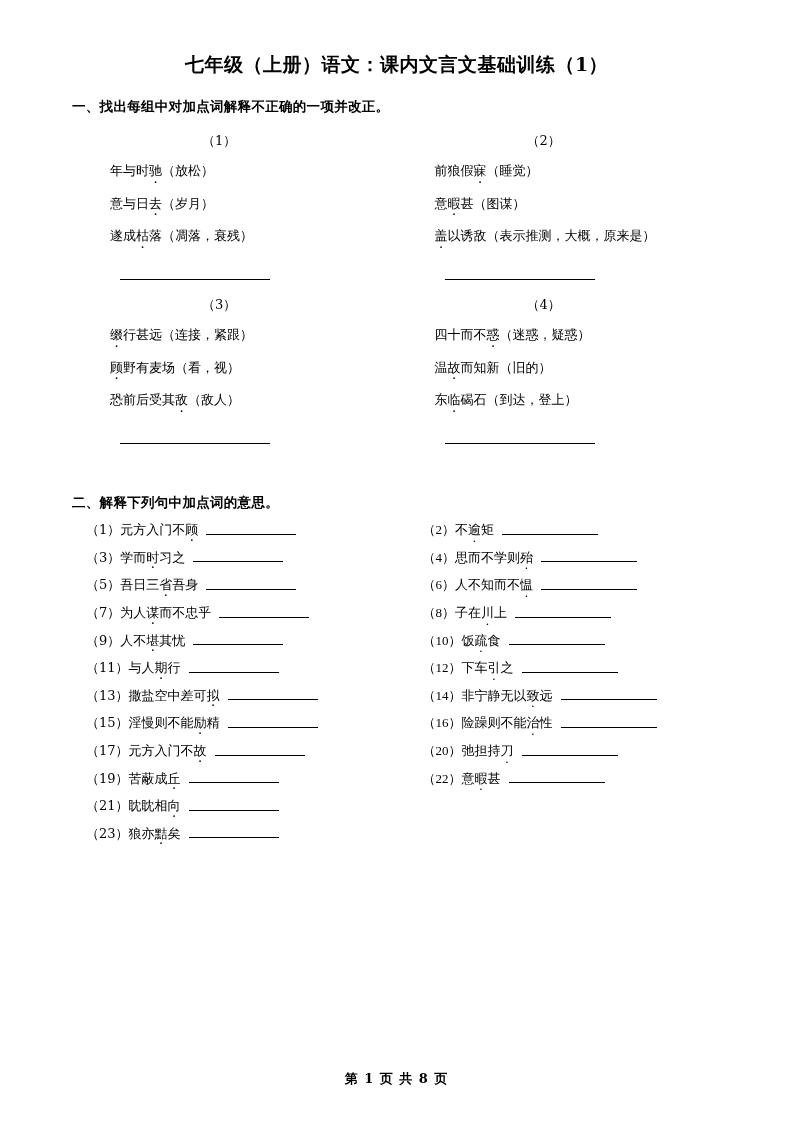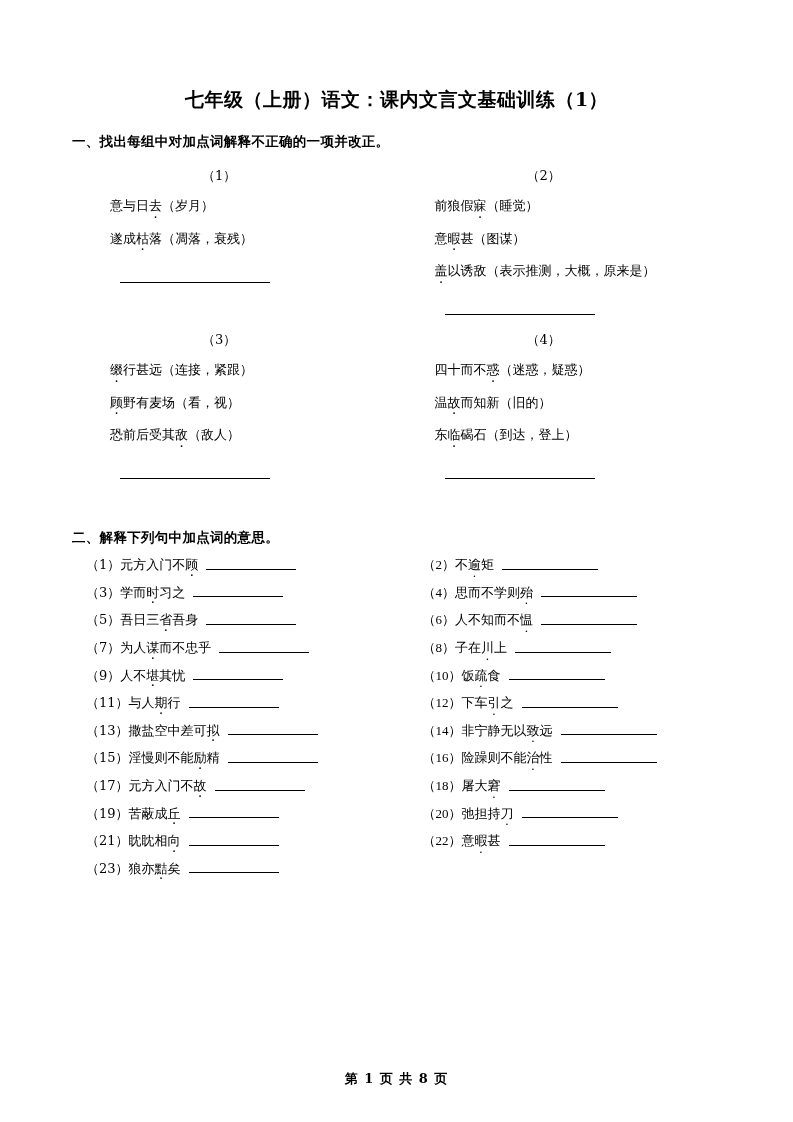--- a/index.html
+++ b/index.html
@@ -14,21 +14,21 @@
     color: #000000;
     position: relative;
     overflow: hidden;
   }
   .page {
     position: absolute;
     left: 0; top: 0;
     width: 793px;
     height: 1122px;
     box-sizing: border-box;
-    padding: 87px 72px 40px 72px;
+    padding: 52px 72px 40px 72px;
   }
   .doc-title {
     text-align: center;
     font-size: 19px;
     font-weight: bold;
     letter-spacing: 0.5px;
     margin: 0 0 20px 0;
     font-family: "DejaVu Serif", "Liberation Serif", serif;
   }
   .section-heading {
@@ -132,20 +132,21 @@
 
 <div class="page">
 
   <h1 class="doc-title">七年级（上册）语文：课内文言文基础训练（1）</h1>
 
   <div class="section-heading">一、找出每组中对加点词解释不正确的一项并改正。</div>
 
   <div class="grid2">
     <div class="col-block">
       <div class="grp-label">（1）</div>
+      <div class="item"><span>年与时</span><span class="dotted">驰</span><span>（放松）</span></div>
       <div class="item"><span>意与日</span><span class="dotted">去</span><span>（岁月）</span></div>
       <div class="item"><span>遂成</span><span class="dotted">枯</span><span>落（凋落，衰残）</span></div>
       <div class="line-wrap"><span class="answer-line"></span></div>
     </div>
     <div class="col-block">
       <div class="grp-label">（2）</div>
       <div class="item"><span>前狼假</span><span class="dotted">寐</span><span>（睡觉）</span></div>
       <div class="item"><span>意</span><span class="dotted">暇</span><span>甚（图谋）</span></div>
       <div class="item"><span></span><span class="dotted">盖</span><span>以诱敌（表示推测，大概，原来是）</span></div>
       <div class="line-wrap"><span class="answer-line"></span></div>
@@ -190,21 +191,20 @@
     </div>
     <div class="q-col-right">
       <div class="q-item"><span>（2）</span><span>不</span><span class="dotted">逾</span><span>矩</span><span class="blank w2"></span></div>
       <div class="q-item"><span>（4）</span><span>思而不学则</span><span class="dotted">殆</span><span></span><span class="blank w2"></span></div>
       <div class="q-item"><span>（6）</span><span>人不知而不</span><span class="dotted">愠</span><span></span><span class="blank w2"></span></div>
       <div class="q-item"><span>（8）</span><span>子在</span><span class="dotted">川</span><span>上</span><span class="blank w2"></span></div>
       <div class="q-item"><span>（10）</span><span>饭</span><span class="dotted">疏</span><span>食</span><span class="blank w2"></span></div>
       <div class="q-item"><span>（12）</span><span>下车</span><span class="dotted">引</span><span>之</span><span class="blank w2"></span></div>
       <div class="q-item"><span>（14）</span><span>非宁静无以</span><span class="dotted">致</span><span>远</span><span class="blank w2"></span></div>
       <div class="q-item"><span>（16）</span><span>险躁则不能</span><span class="dotted">治</span><span>性</span><span class="blank w2"></span></div>
-      <div class="q-item"><span>（18）</span><span>屠大</span><span class="dotted">窘</span><span></span><span class="blank w2"></span></div>
       <div class="q-item"><span>（20）</span><span>弛担持</span><span class="dotted">刀</span><span></span><span class="blank w2"></span></div>
       <div class="q-item"><span>（22）</span><span>意</span><span class="dotted">暇</span><span>甚</span><span class="blank w2"></span></div>
     </div>
   </div>
 
   <div class="footer">第 1 页 共 8 页</div>
 
 </div>
 
 </body></html>

